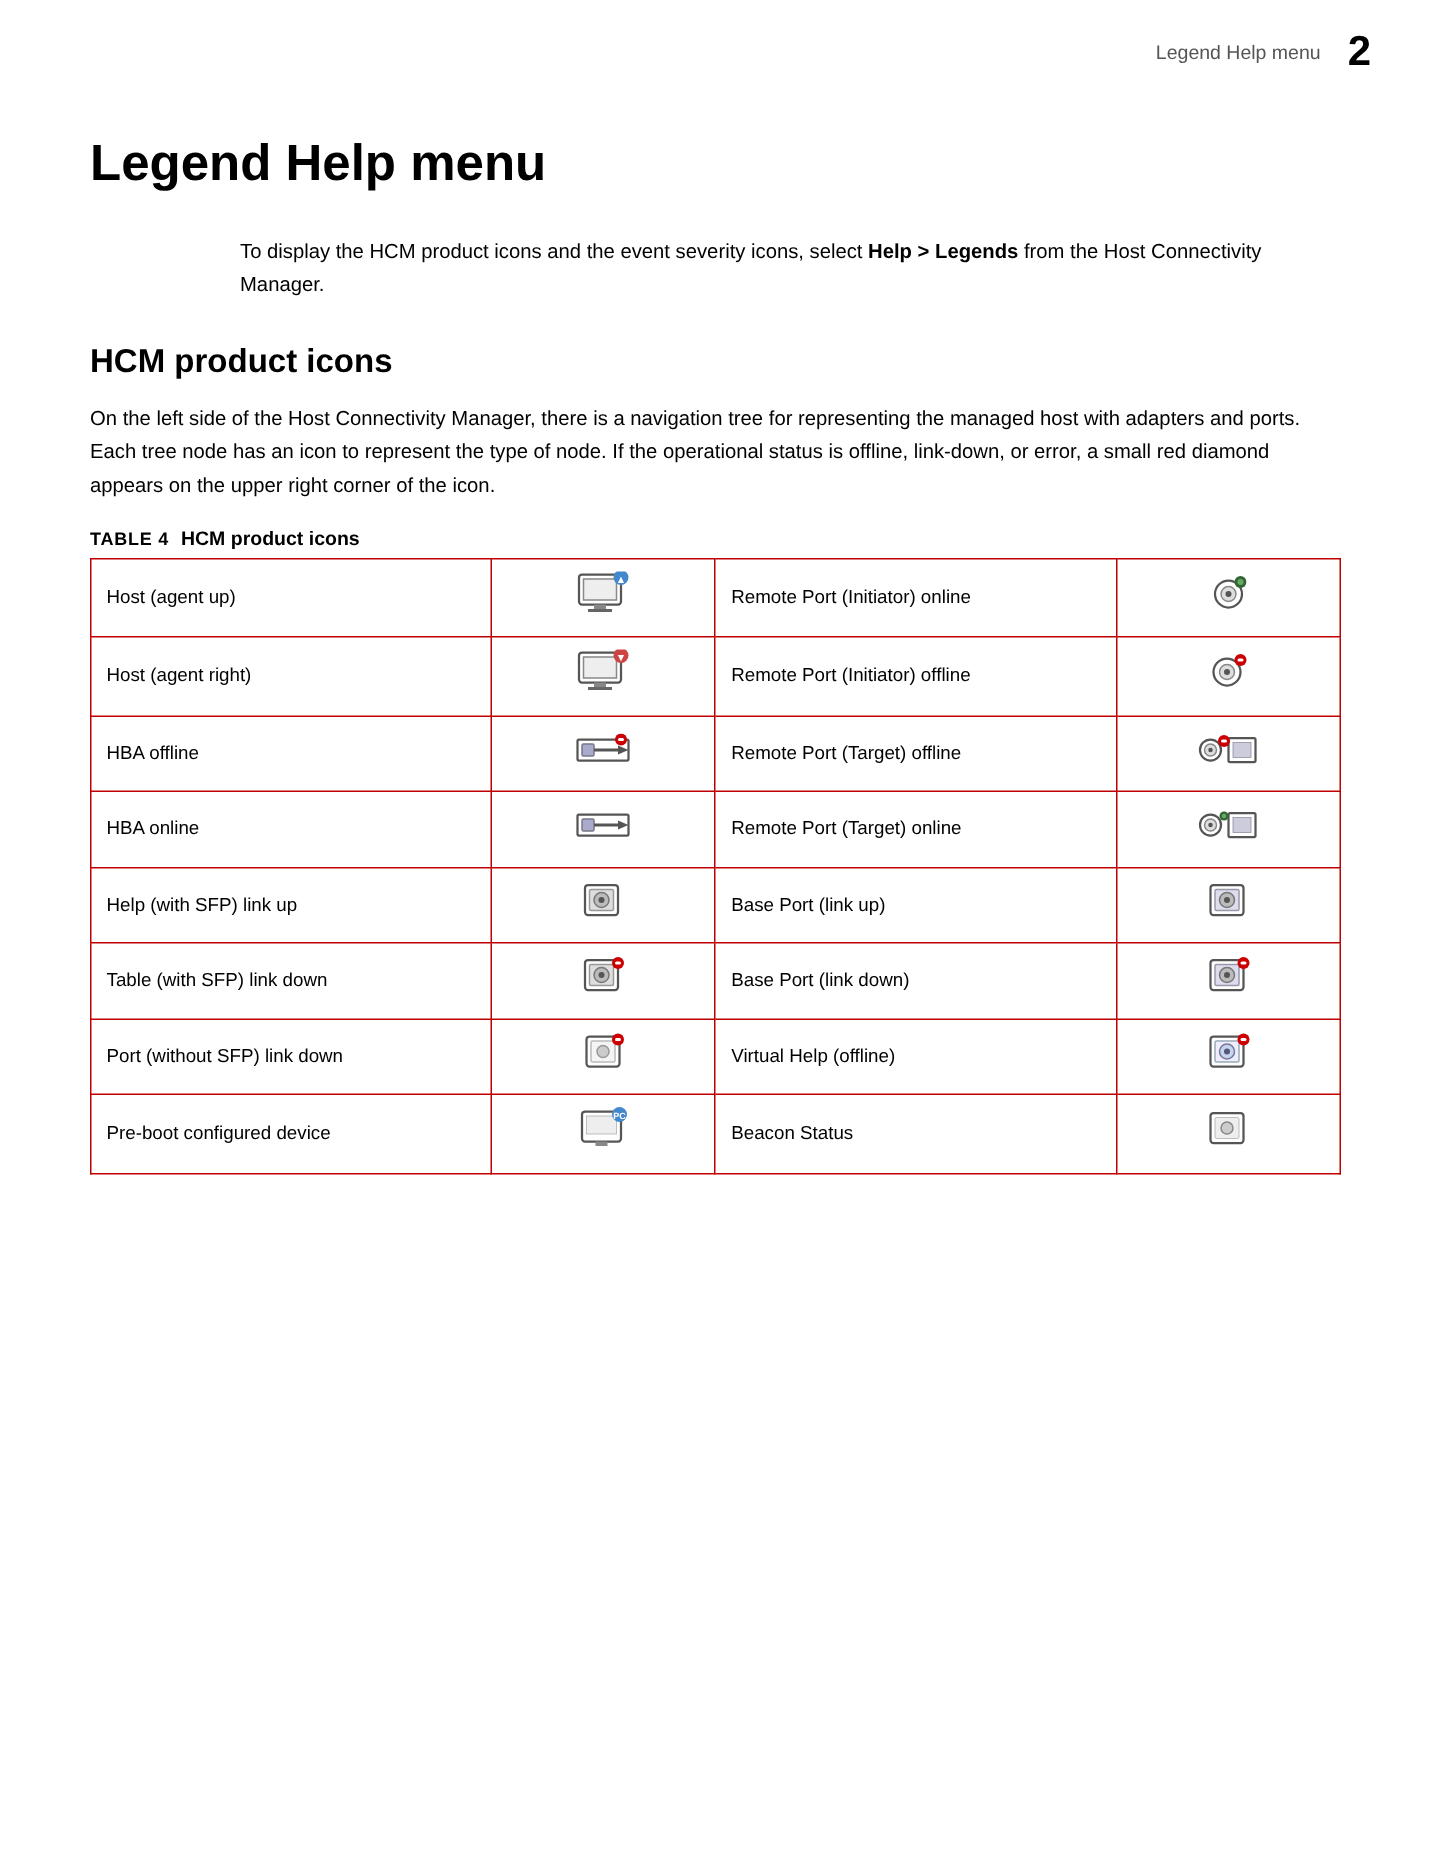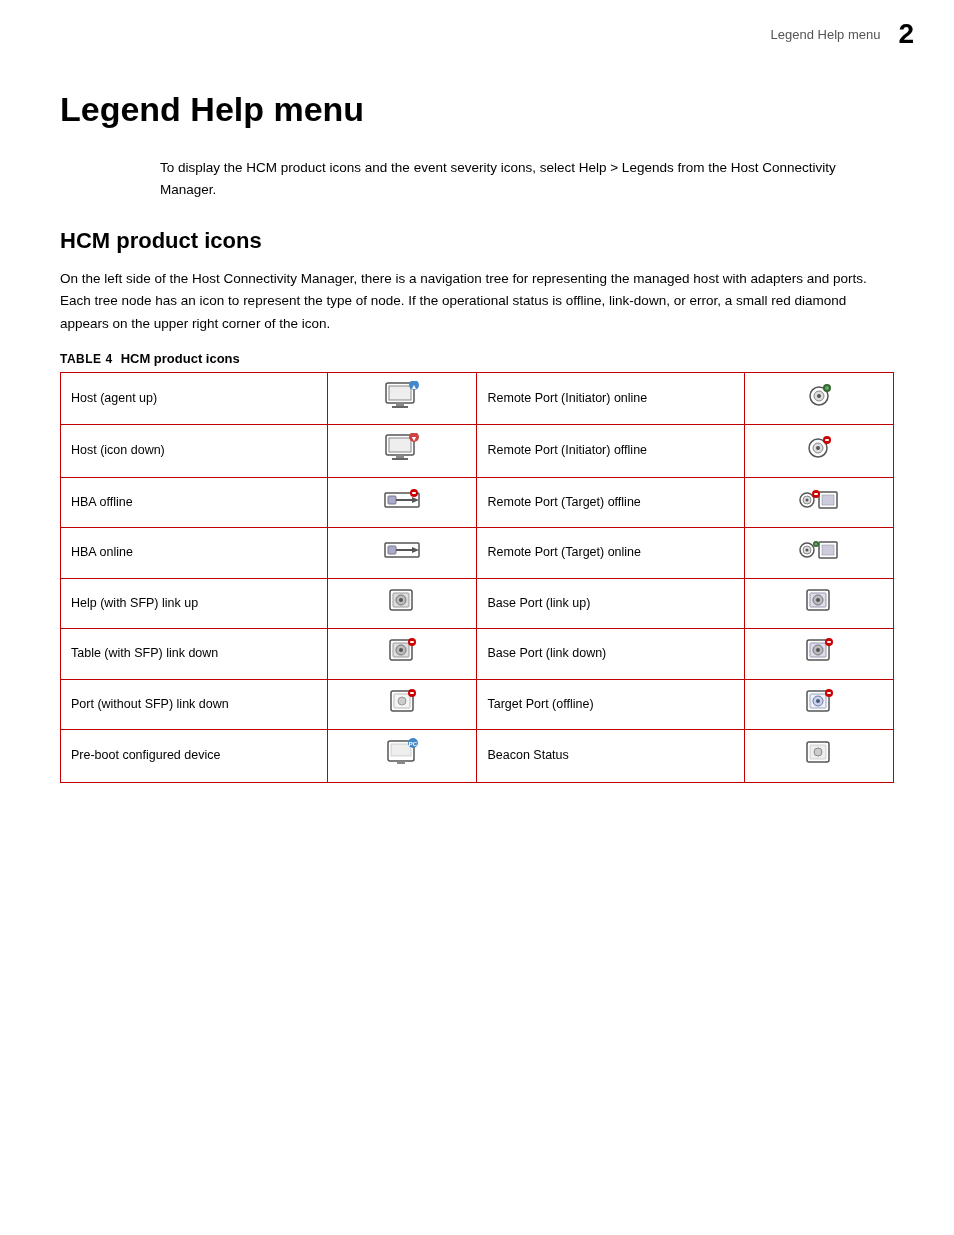--- a/index.html
+++ b/index.html
@@ -44,21 +44,21 @@
     }
 
     .intro-text {
       font-size: 13.5px;
       line-height: 1.6;
       margin-bottom: 28px;
       margin-left: 100px;
     }
 
     .intro-text strong {
-      font-weight: normal;
+      font-weight: bold;
     }
 
     .section-title {
       font-size: 22px;
       font-weight: bold;
       color: #000;
       margin-bottom: 14px;
     }
 
     .section-body {
@@ -166,21 +166,21 @@
           <td class="label-cell">Remote Port (Initiator) online</td>
           <td class="icon-cell"><span class="svg-icon"><svg width="24" height="28" viewBox="0 0 24 28" xmlns="http://www.w3.org/2000/svg">
       <circle cx="12" cy="14" r="9" fill="#fff" stroke="#555" stroke-width="1.5"></circle>
       <circle cx="12" cy="14" r="5" fill="#ddd" stroke="#888" stroke-width="1"></circle>
       <circle cx="12" cy="14" r="2" fill="#555"></circle>
       <circle cx="20" cy="6" r="4" fill="#336633"></circle>
       <circle cx="20" cy="6" r="2" fill="#66aa66"></circle>
     </svg></span></td>
         </tr>
         <tr>
-          <td class="label-cell">Host (icon down)</td>
+          <td class="label-cell">Host (agent right)</td>
           <td class="icon-cell"><span class="svg-icon"><svg width="36" height="30" viewBox="0 0 36 30" xmlns="http://www.w3.org/2000/svg">
       <rect x="2" y="2" width="28" height="20" rx="2" fill="#fff" stroke="#555" stroke-width="1.5"></rect>
       <rect x="5" y="5" width="22" height="14" fill="#eee" stroke="#888" stroke-width="1"></rect>
       <rect x="12" y="22" width="8" height="3" fill="#888"></rect>
       <rect x="8" y="25" width="16" height="2" fill="#666"></rect>
       <circle cx="30" cy="4" r="5" fill="#cc4444"></circle>
       <text x="30" y="7.5" text-anchor="middle" font-size="7" fill="white" font-weight="bold">▼</text>
     </svg></span></td>
           <td class="label-cell">Remote Port (Initiator) offline</td>
           <td class="icon-cell"><span class="svg-icon"><svg width="26" height="28" viewBox="0 0 26 28" xmlns="http://www.w3.org/2000/svg">
@@ -269,21 +269,21 @@
         </tr>
         <tr>
           <td class="label-cell">Port (without SFP) link down</td>
           <td class="icon-cell"><span class="svg-icon"><svg width="28" height="28" viewBox="0 0 28 28" xmlns="http://www.w3.org/2000/svg">
       <rect x="3" y="3" width="22" height="20" rx="2" fill="#fff" stroke="#555" stroke-width="1.5"></rect>
       <rect x="6" y="6" width="16" height="14" rx="1" fill="#f5f5f5" stroke="#bbb" stroke-width="1"></rect>
       <circle cx="14" cy="13" r="4" fill="#ccc" stroke="#999" stroke-width="1"></circle>
       <circle cx="24" cy="5" r="4" fill="#cc0000"></circle>
       <rect x="22" y="4" width="4" height="2" fill="white" rx="1"></rect>
     </svg></span></td>
-          <td class="label-cell">Target Port (offline)</td>
+          <td class="label-cell">Virtual Help (offline)</td>
           <td class="icon-cell"><span class="svg-icon"><svg width="30" height="28" viewBox="0 0 30 28" xmlns="http://www.w3.org/2000/svg">
       <rect x="3" y="3" width="22" height="20" rx="2" fill="#fff" stroke="#555" stroke-width="1.5"></rect>
       <rect x="6" y="6" width="16" height="14" rx="1" fill="#eef" stroke="#9ab" stroke-width="1"></rect>
       <circle cx="14" cy="13" r="5" fill="#c5d5ee" stroke="#779" stroke-width="1"></circle>
       <circle cx="14" cy="13" r="2" fill="#557"></circle>
       <circle cx="25" cy="5" r="4" fill="#cc0000"></circle>
       <rect x="23" y="4" width="4" height="2" fill="white" rx="1"></rect>
     </svg></span></td>
         </tr>
         <tr>

